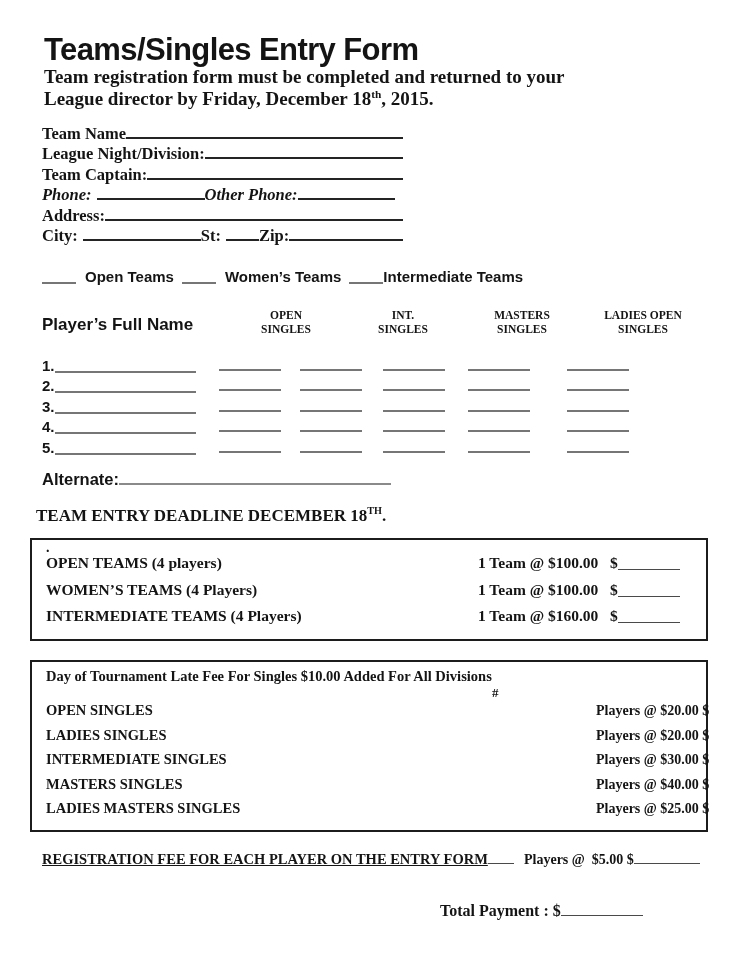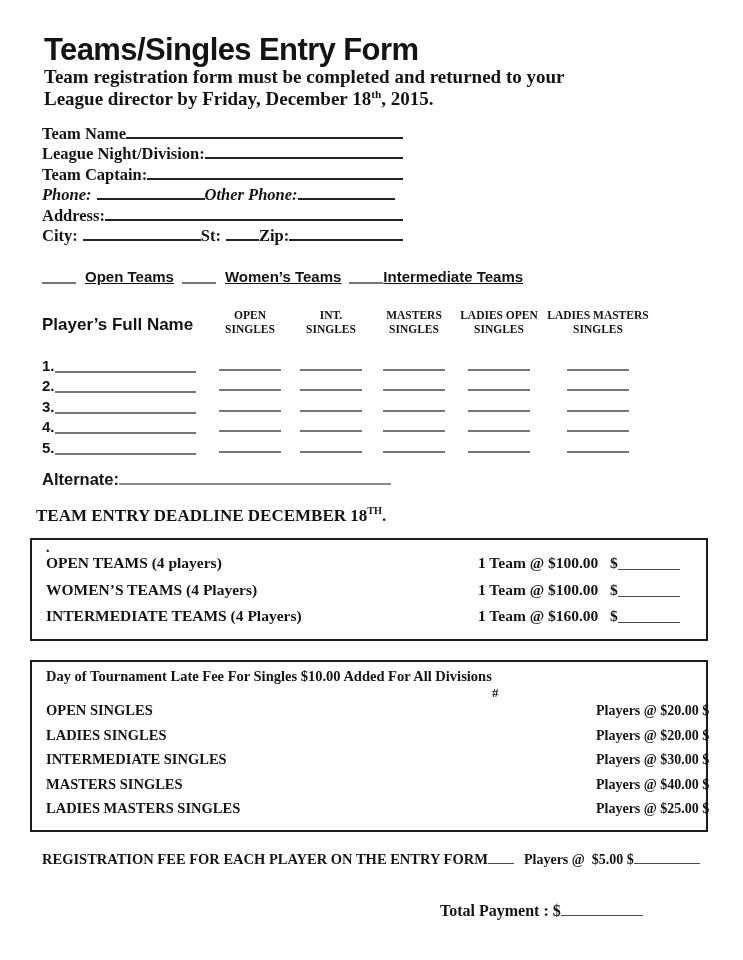--- a/index.html
+++ b/index.html
@@ -19,27 +19,27 @@
   .info{left:42px;top:124px;font-size:16.5px;}
   .info-row{display:flex;align-items:baseline;width:361px;height:20.4px;white-space:nowrap;}
   .info-row.phone{width:353px;font-style:italic;}
   .w108{width:108px;flex:none;}
   .w118{width:118px;flex:none;}
   .w33{width:33px;flex:none;}
   .ml5{margin-left:5px;}
 
   .teamtypes{left:42px;top:268px;font-size:15px;white-space:nowrap;}
   .teamtypes .blank{width:34px;}
-  .tt-label{margin:0 8px 0 9px;text-decoration:underline;}
+  .tt-label{margin:0 8px 0 9px;}
   .tt-last-blank{margin-right:0;}
   .tt-label.nolm{margin-left:0;}
 
   .ptable{left:42px;top:294px;width:620px;}
   .p-grid{display:grid;grid-template-columns:168px 80px 82px 84px 86px 112px;}
-  .p-head{align-items:end;height:42px;}
+  .p-head{align-items:end;height:42px;gap:36px;}
   .p-name-head{font-size:17px;align-self:end;padding-bottom:1px;}
   .p-col-head{font-size:11.5px;line-height:13.5px;text-align:center;align-self:end;white-space:nowrap;}
   .p-rows{margin-top:16px;}
   .p-row{height:20.6px;align-items:end;}
   .p-name-cell{display:flex;align-items:baseline;height:100%;align-items:end;}
   .p-num{font-size:15px;line-height:15px;}
   .p-name-cell .blank{margin-right:14px;height:4px;}
   .p-cell{text-align:center;}
   .p-cell .blank{width:62px;height:4px;}
 
@@ -59,21 +59,21 @@
   .box2{top:660px;height:172px;padding:6px 24px 0 14px;}
   .box2-header{font-size:14.5px;}
   .hash-row{margin-left:446px;font-size:13px;height:16px;line-height:16px;}
   .s-row{display:flex;align-items:baseline;font-size:14.5px;margin-bottom:6.5px;gap:47px;}
   .s-label{width:436px;flex:none;}
   .s-count{width:24px;}
   .s-rate{margin-left:20px;font-size:14px;white-space:pre;}
   .s-amount{width:68px;}
 
   .regrow{left:42px;top:850px;display:flex;align-items:baseline;font-size:14.5px;width:666px;}
-  .reg-label{width:446px;flex:none;}
+  .reg-label{width:446px;flex:none;text-decoration:underline;}
   .reg-count{width:26px;}
   .reg-rate{margin-left:10px;font-size:14px;white-space:pre;}
   .reg-amount{width:66px;}
 
   .totalrow{left:440px;top:902px;font-size:16px;display:flex;align-items:baseline;}
   .totalrow .blank{width:82px;}
 </style>
 </head>
 <body>
 

